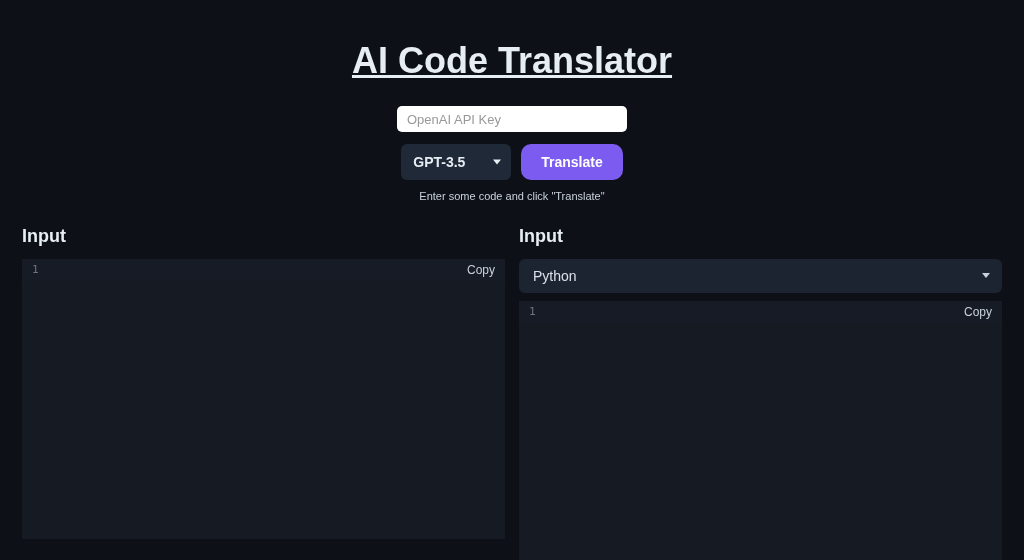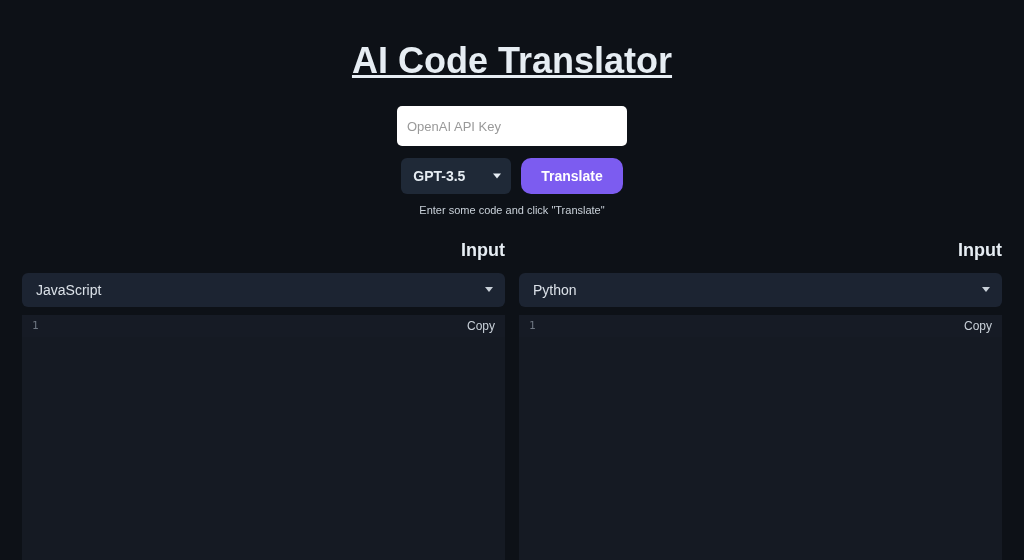--- a/index.html
+++ b/index.html
@@ -23,21 +23,21 @@
     }
     .title {
       font-size: 36px;
       font-weight: 800;
       color: #e6edf3;
       margin-bottom: 24px;
       text-decoration: underline;
     }
     .api-key-input {
       width: 230px;
-      height: 40px;
+      height: 26px;
       padding: 2px 10px;
       border-radius: 5px;
       border: none;
       background-color: #ffffff;
       color: #333;
       font-size: 13px;
       margin-bottom: 12px;
     }
     .api-key-input::placeholder {
       color: #999;
@@ -104,21 +104,21 @@
       padding: 0 22px;
     }
     .panel {
       flex: 1;
       display: flex;
       flex-direction: column;
     }
     .panel-title {
       font-size: 18px;
       font-weight: 700;
-      text-align: right;
+      text-align: left;
       margin-bottom: 12px;
       color: #e6edf3;
     }
     .lang-select {
       width: 100%;
       background-color: #1c2432;
       color: #dbe1e8;
       border: none;
       border-radius: 6px;
       padding: 8px 30px 8px 14px;
@@ -196,25 +196,20 @@
     </div>
     <button class="translate-button">Translate</button>
   </div>
 
   <div class="hint-text">Enter some code and click "Translate"</div>
 
   <div class="panels">
 
     <div class="panel">
       <div class="panel-title">Input</div>
-      <div class="lang-select-wrapper">
-        <select class="lang-select">
-          <option>JavaScript</option>
-        </select>
-      </div>
       <div class="editor">
         <div class="editor-header">
           <span class="line-number">1</span>
           <button class="copy-button">Copy</button>
         </div>
         <div class="editor-body"></div>
       </div>
     </div>
 
     <div class="panel">

